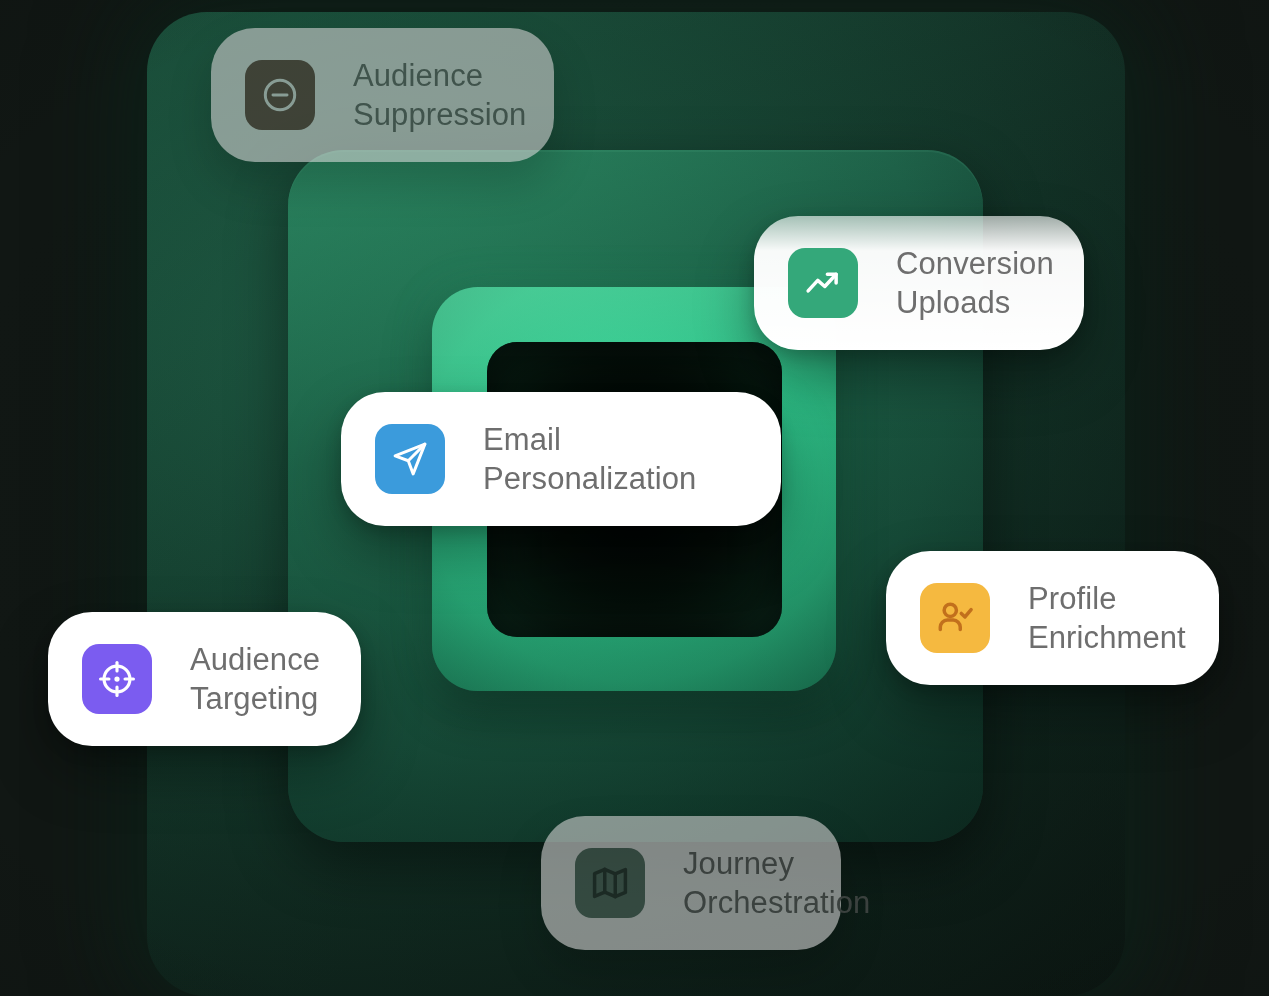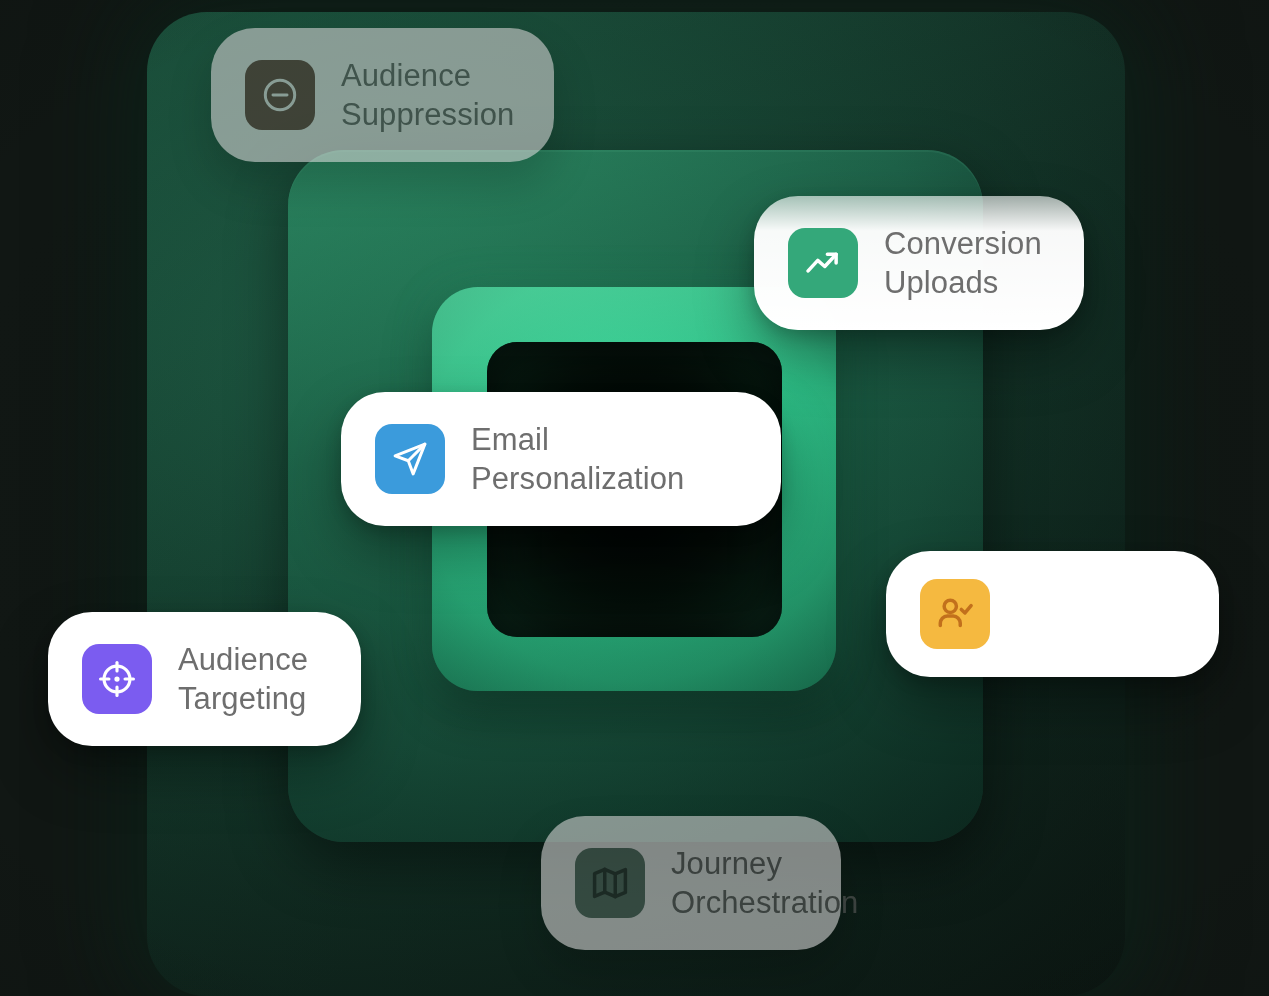--- a/index.html
+++ b/index.html
@@ -121,31 +121,32 @@
     pointer-events: none;
     background:
       radial-gradient(135% 120% at 50% 50%, rgba(0,0,0,0) 45%, rgba(10,14,12,0.55) 82%, rgba(12,17,14,0.92) 100%);
   }
 
   
   .card {
     position: absolute;
     display: flex;
     align-items: center;
-    gap: 26px;
+    gap: 38px;
     padding: 28px 34px;
     border-radius: 44px;
     background: #ffffff;
     box-shadow:
       0 26px 56px rgba(0,0,0,0.34),
       0 6px 16px rgba(0,0,0,0.18);
   }
 
   .card.glass {
     background: linear-gradient(180deg, rgba(255,255,255,0.60) 0%, rgba(255,255,255,0.97) 26%, #ffffff 100%);
+    margin-top: 20px;
   }
 
   
   .card.dim {
     opacity: 0.62;
     filter: saturate(0.30) brightness(0.80);
     box-shadow: 0 22px 46px rgba(0,0,0,0.30);
   }
 
   .card-icon {
@@ -223,20 +224,22 @@
   </div>
 
   <div class="card" id="card-profile-enrichment">
     <div class="card-icon" style="background: rgb(245, 185, 64);">
       <svg width="42" height="42" viewBox="0 0 24 24" fill="none" stroke="#c2701c" stroke-width="2" stroke-linecap="round" stroke-linejoin="round">
         <circle cx="9.3" cy="7.6" r="3.5"></circle>
         <path d="M3.6 18.6 v-1.4 a4 4 0 0 1 4-4 h3.4 a4 4 0 0 1 4 4 v1.4"></path>
         <polyline points="15.6,9.4 17.7,11.4 21.2,7.2"></polyline>
       </svg>
     </div>
+    <div class="card-label">Profile
+Enrichment</div>
   </div>
 
   <div class="card" id="card-audience-targeting">
     <div class="card-icon" style="background: rgb(123, 92, 240);">
       <svg width="42" height="42" viewBox="0 0 24 24" fill="none" stroke="#ffffff" stroke-width="1.8" stroke-linecap="round">
         <circle cx="12" cy="12" r="7.4"></circle>
         <line x1="12" y1="2.6" x2="12" y2="7.4"></line>
         <line x1="12" y1="16.6" x2="12" y2="21.4"></line>
         <line x1="2.6" y1="12" x2="7.4" y2="12"></line>
         <line x1="16.6" y1="12" x2="21.4" y2="12"></line>

